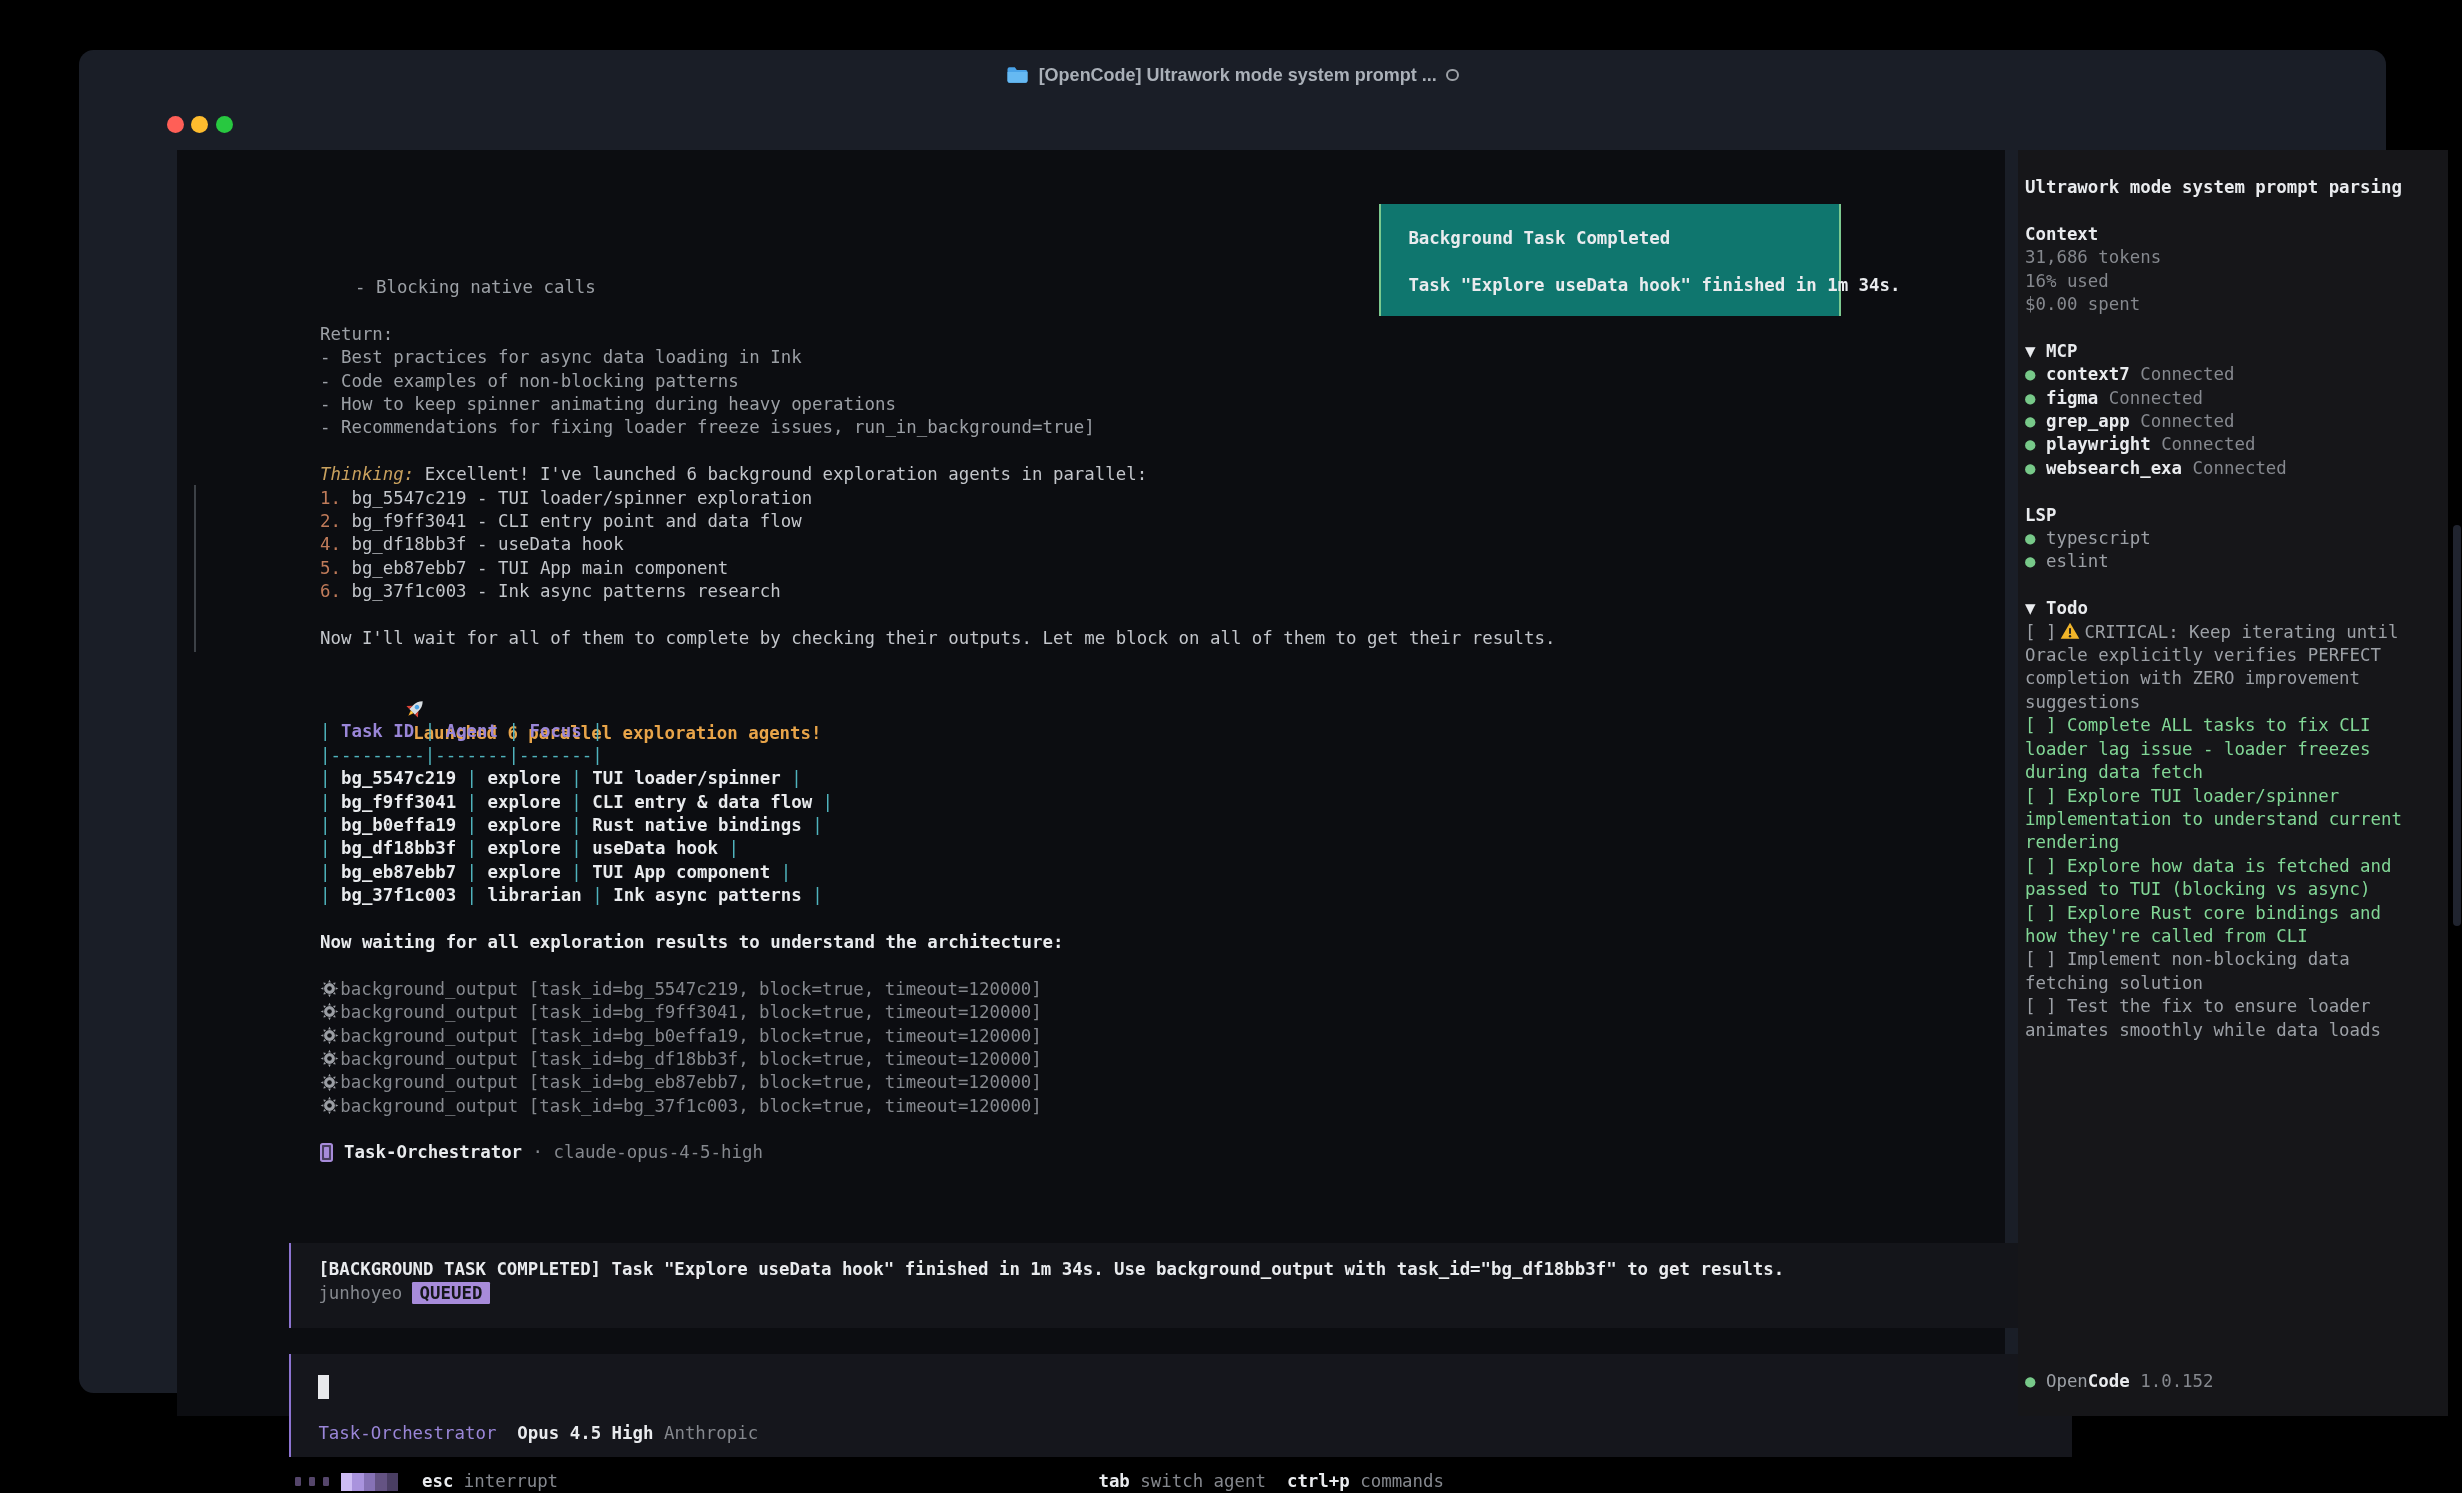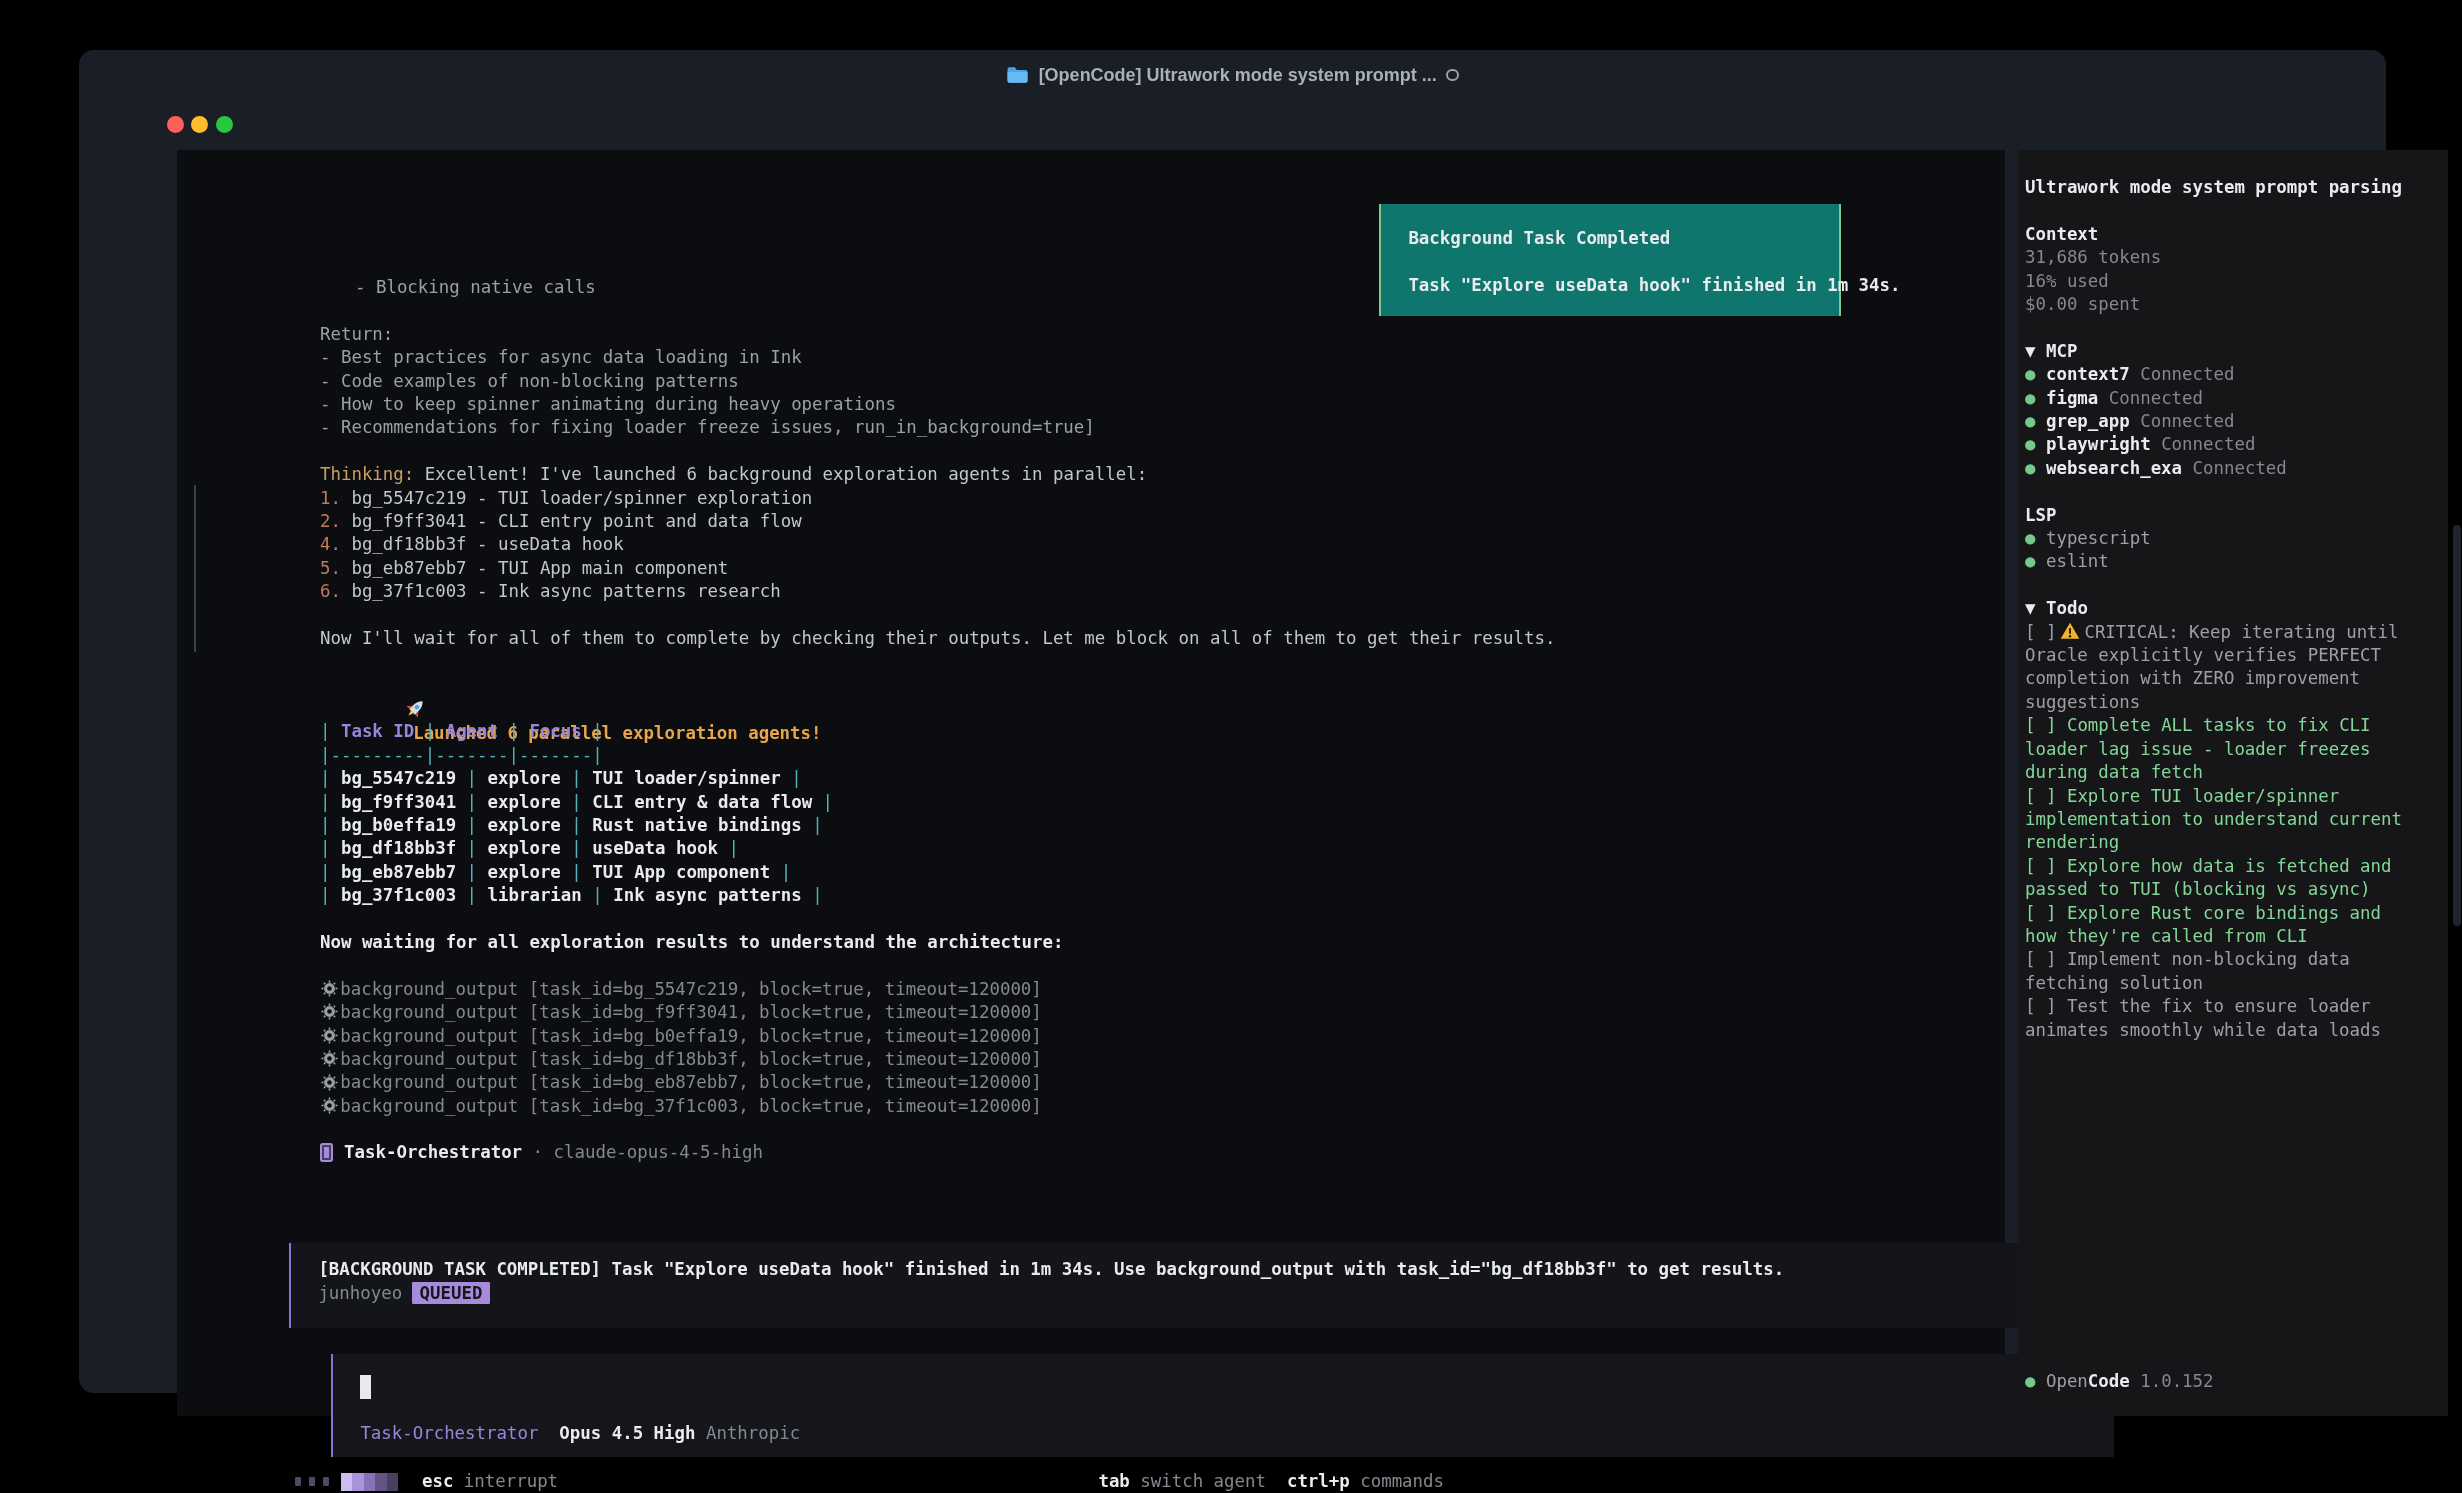--- a/index.html
+++ b/index.html
@@ -16,33 +16,33 @@
   #content{position:absolute;left:143px;top:126px;width:1740px;}
   .ind{padding-left:35px;}
   .wt{color:#e9ebee;}
   .b{font-weight:bold;}
   .gy{color:#85888e;}
   .mg{color:#9ca0a6;}
   .lg{color:#c3c6cb;}
   .pu{color:#9a86d8;}
   .cy{color:#4fb3bd;}
   .or{color:#e8a449;}
-  .tan{color:#c9a15e;}
+  .tan{color:#c9a15e;font-style:italic;}
   .num{color:#c07b5a;margin-right:1ch;}
   .gn{color:#82d796;}
   .gd{color:#77c989;}
   .cell{padding:0 1ch;}
   .icon-sq{display:inline-block;width:13.4px;height:19px;border:2px solid #a78bda;border-radius:2.7px;background:rgba(167,139,218,.38);vertical-align:-3.3px;margin-right:10.7px;position:relative;}
   .icon-sq::after{content:"";position:absolute;left:2px;top:2px;right:2px;bottom:2px;background:#a78bda;border-radius:0.7px;}
   .gear{vertical-align:-3.3px;margin-right:1.3px;}
   #think-border{position:absolute;left:16.7px;top:335px;width:2px;height:167px;background:#3c4046;}
   #notification{position:absolute;left:1300px;top:154px;width:462px;height:112px;background:#0f766e;border-left:2.7px solid #7cc98f;border-right:2.7px solid #7cc98f;padding:23px 0 0 27.4px;}
   #completed-box{position:absolute;left:112px;top:1093px;width:1783px;height:85px;background:#14151a;border-left:2.7px solid #8d74d1;padding:15.4px 0 0 27.4px;}
   .badge{display:inline-block;background:#a78bda;color:#16171c;font-weight:bold;padding:0 8px;margin-left:9.4px;border-radius:1.3px;line-height:22px;height:22px;}
-  #input-box{position:absolute;left:112px;top:1204px;width:1783px;height:103px;background:#15161c;border-left:2.7px solid #8d74d1;margin-left:42px;}
+  #input-box{position:absolute;left:112px;top:1204px;width:1783px;height:103px;background:#15161c;border-left:2.7px solid #8d74d1;}
   #cursor{position:absolute;left:27.4px;top:21px;width:10.7px;height:24px;background:#e8e9ec;}
   #input-meta{position:absolute;left:27.4px;top:68px;height:23.4px;line-height:23.4px;white-space:pre;}
   #status-row{position:absolute;left:118px;top:1320px;height:23.4px;line-height:23.4px;white-space:pre;display:flex;align-items:center;}
   #status-right{position:absolute;top:1320px;right:561px;height:23.4px;line-height:23.4px;white-space:pre;}
   #sidebar-content{position:absolute;left:1946px;top:126px;width:391px;}
   .sline{min-height:23.4px;line-height:23.4px;}
   .todo{line-height:23.4px;}
   #sidebar-footer{position:absolute;left:1946px;top:1320px;height:23.4px;line-height:23.4px;white-space:pre;}
   .dot{margin-right:1ch;}
   .spin-dot{width:6px;height:9.4px;background:#55466b;display:inline-block;margin-right:8px;border-radius:1.3px;}

